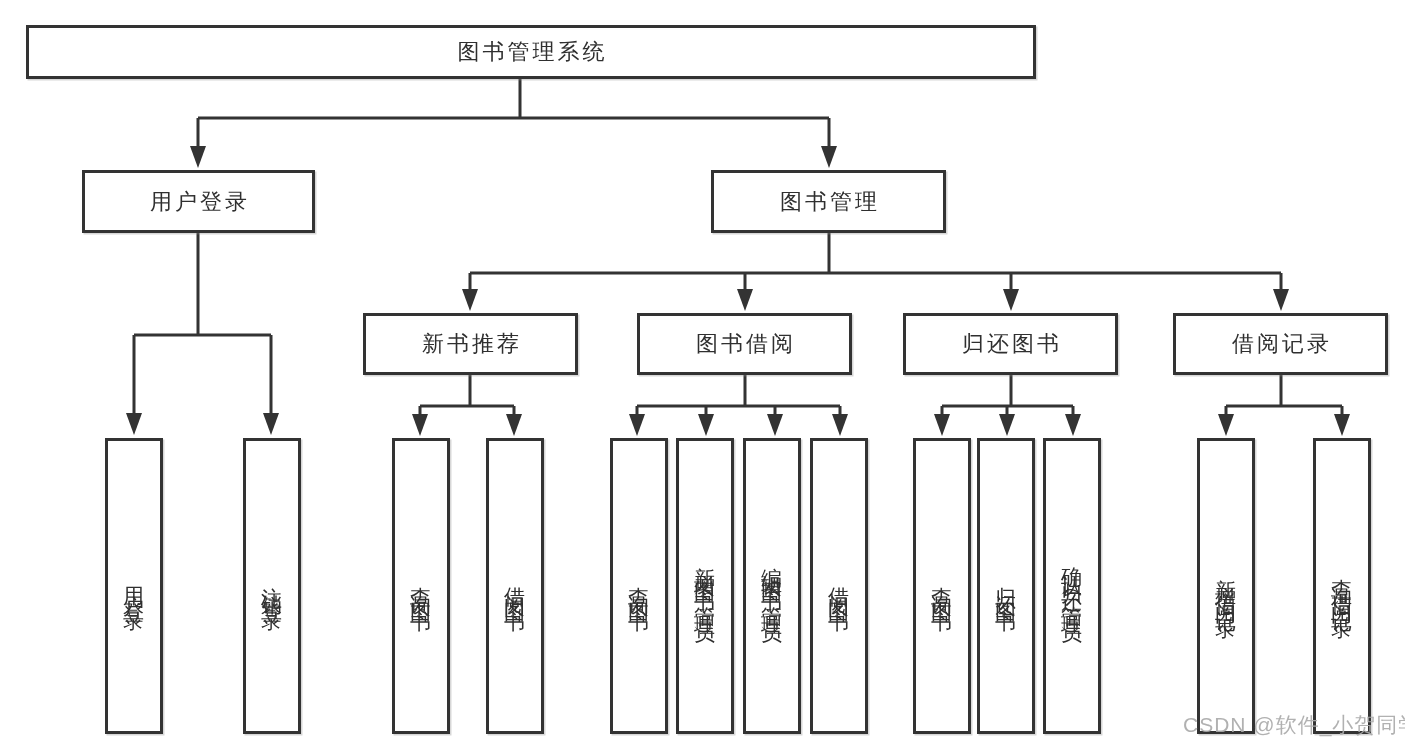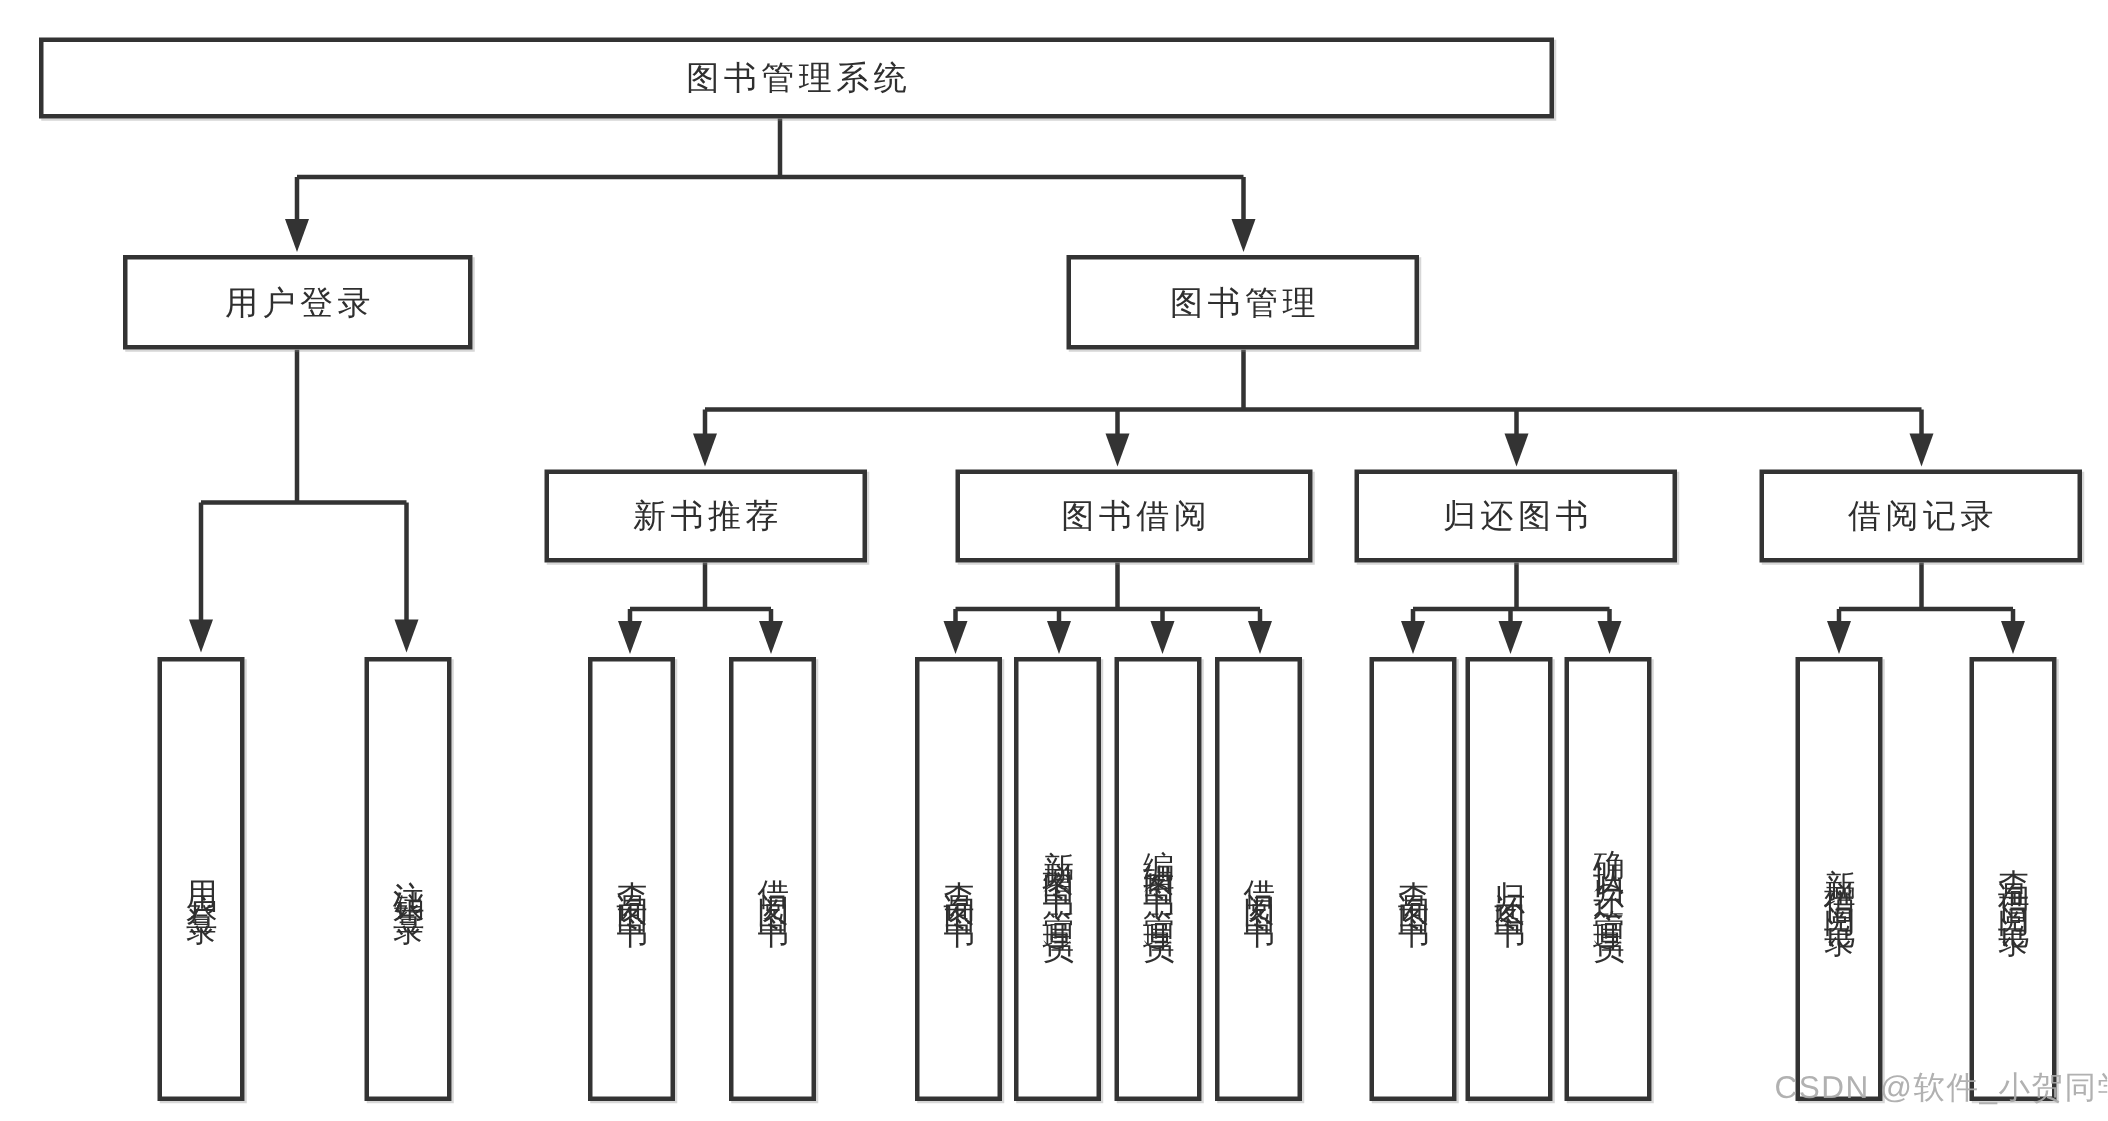--- a/index.html
+++ b/index.html
@@ -81,21 +81,21 @@
       <polygon points="1334,414 1350,414 1342,436"></polygon>
     </g>
   </svg>
 
   <div class="box hbox lvl1">图书管理系统</div>
 
   <div class="box hbox lvl2" style="left:82px;width:233px;">用户登录</div>
   <div class="box hbox lvl3" style="left:363px;width:215px;">新书推荐</div>
 
   <div class="box hbox lvl2" style="left:711px;width:235px;">图书管理</div>
-  <div class="box hbox lvl3" style="left:637px;width:238px;">图书借阅</div>
+  <div class="box hbox lvl3" style="left:637px;width:215px;">图书借阅</div>
   <div class="box hbox lvl3" style="left:903px;width:215px;">归还图书</div>
   <div class="box hbox lvl3" style="left:1173px;width:215px;">借阅记录</div>
 
   <div class="box vbox lvl4" style="left:105px;">
     <span>用户登录</span>
   </div>
   <div class="box vbox lvl4" style="left:243px;">
     <span>注销登录</span>
   </div>
 

